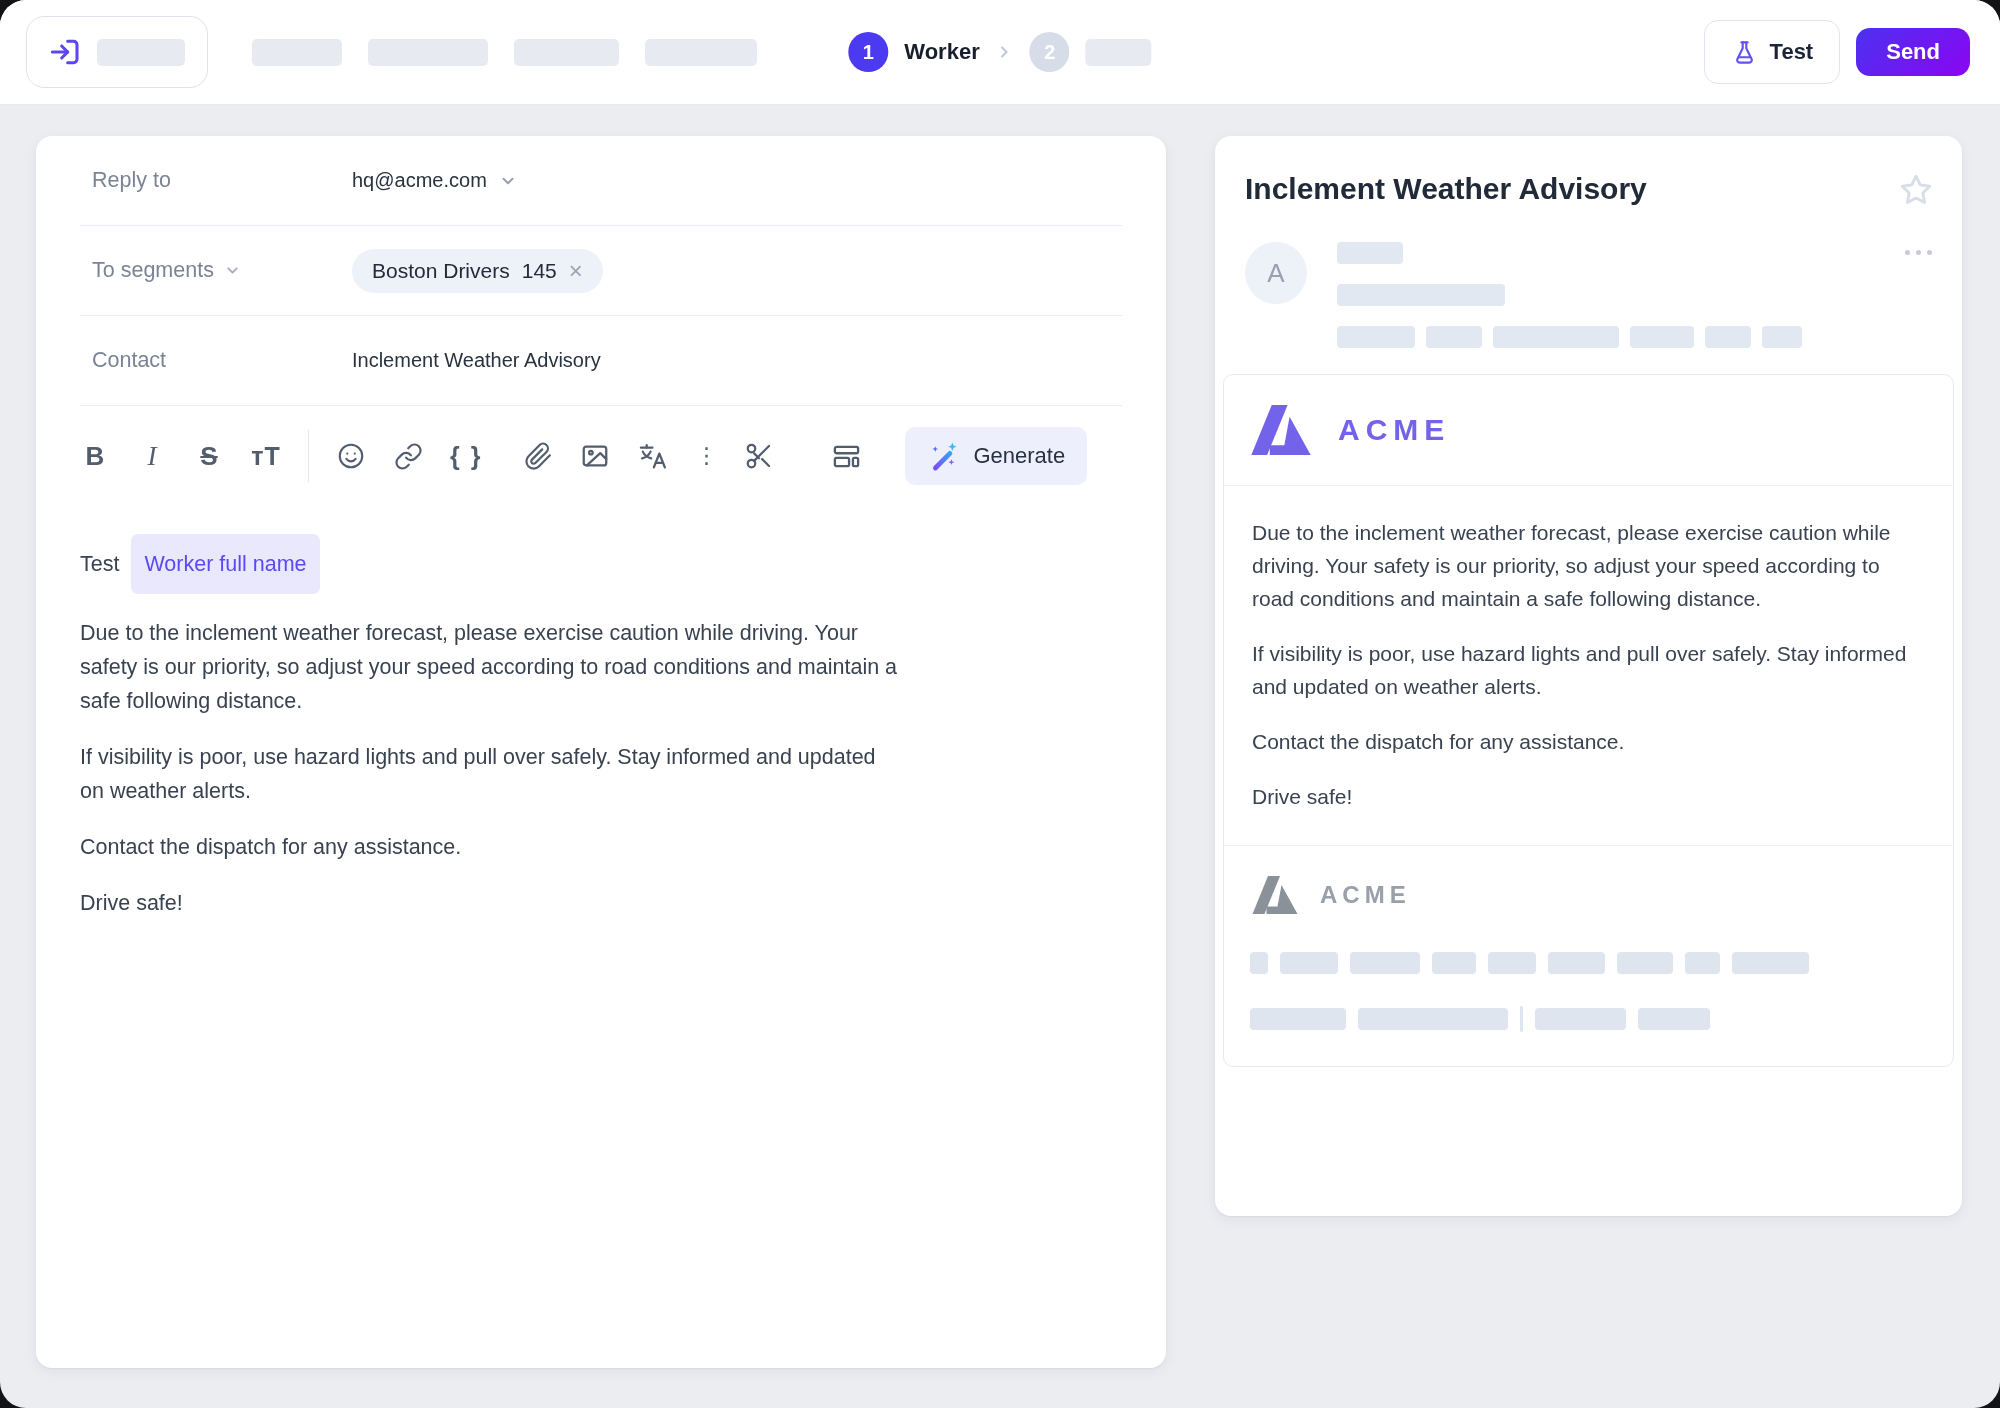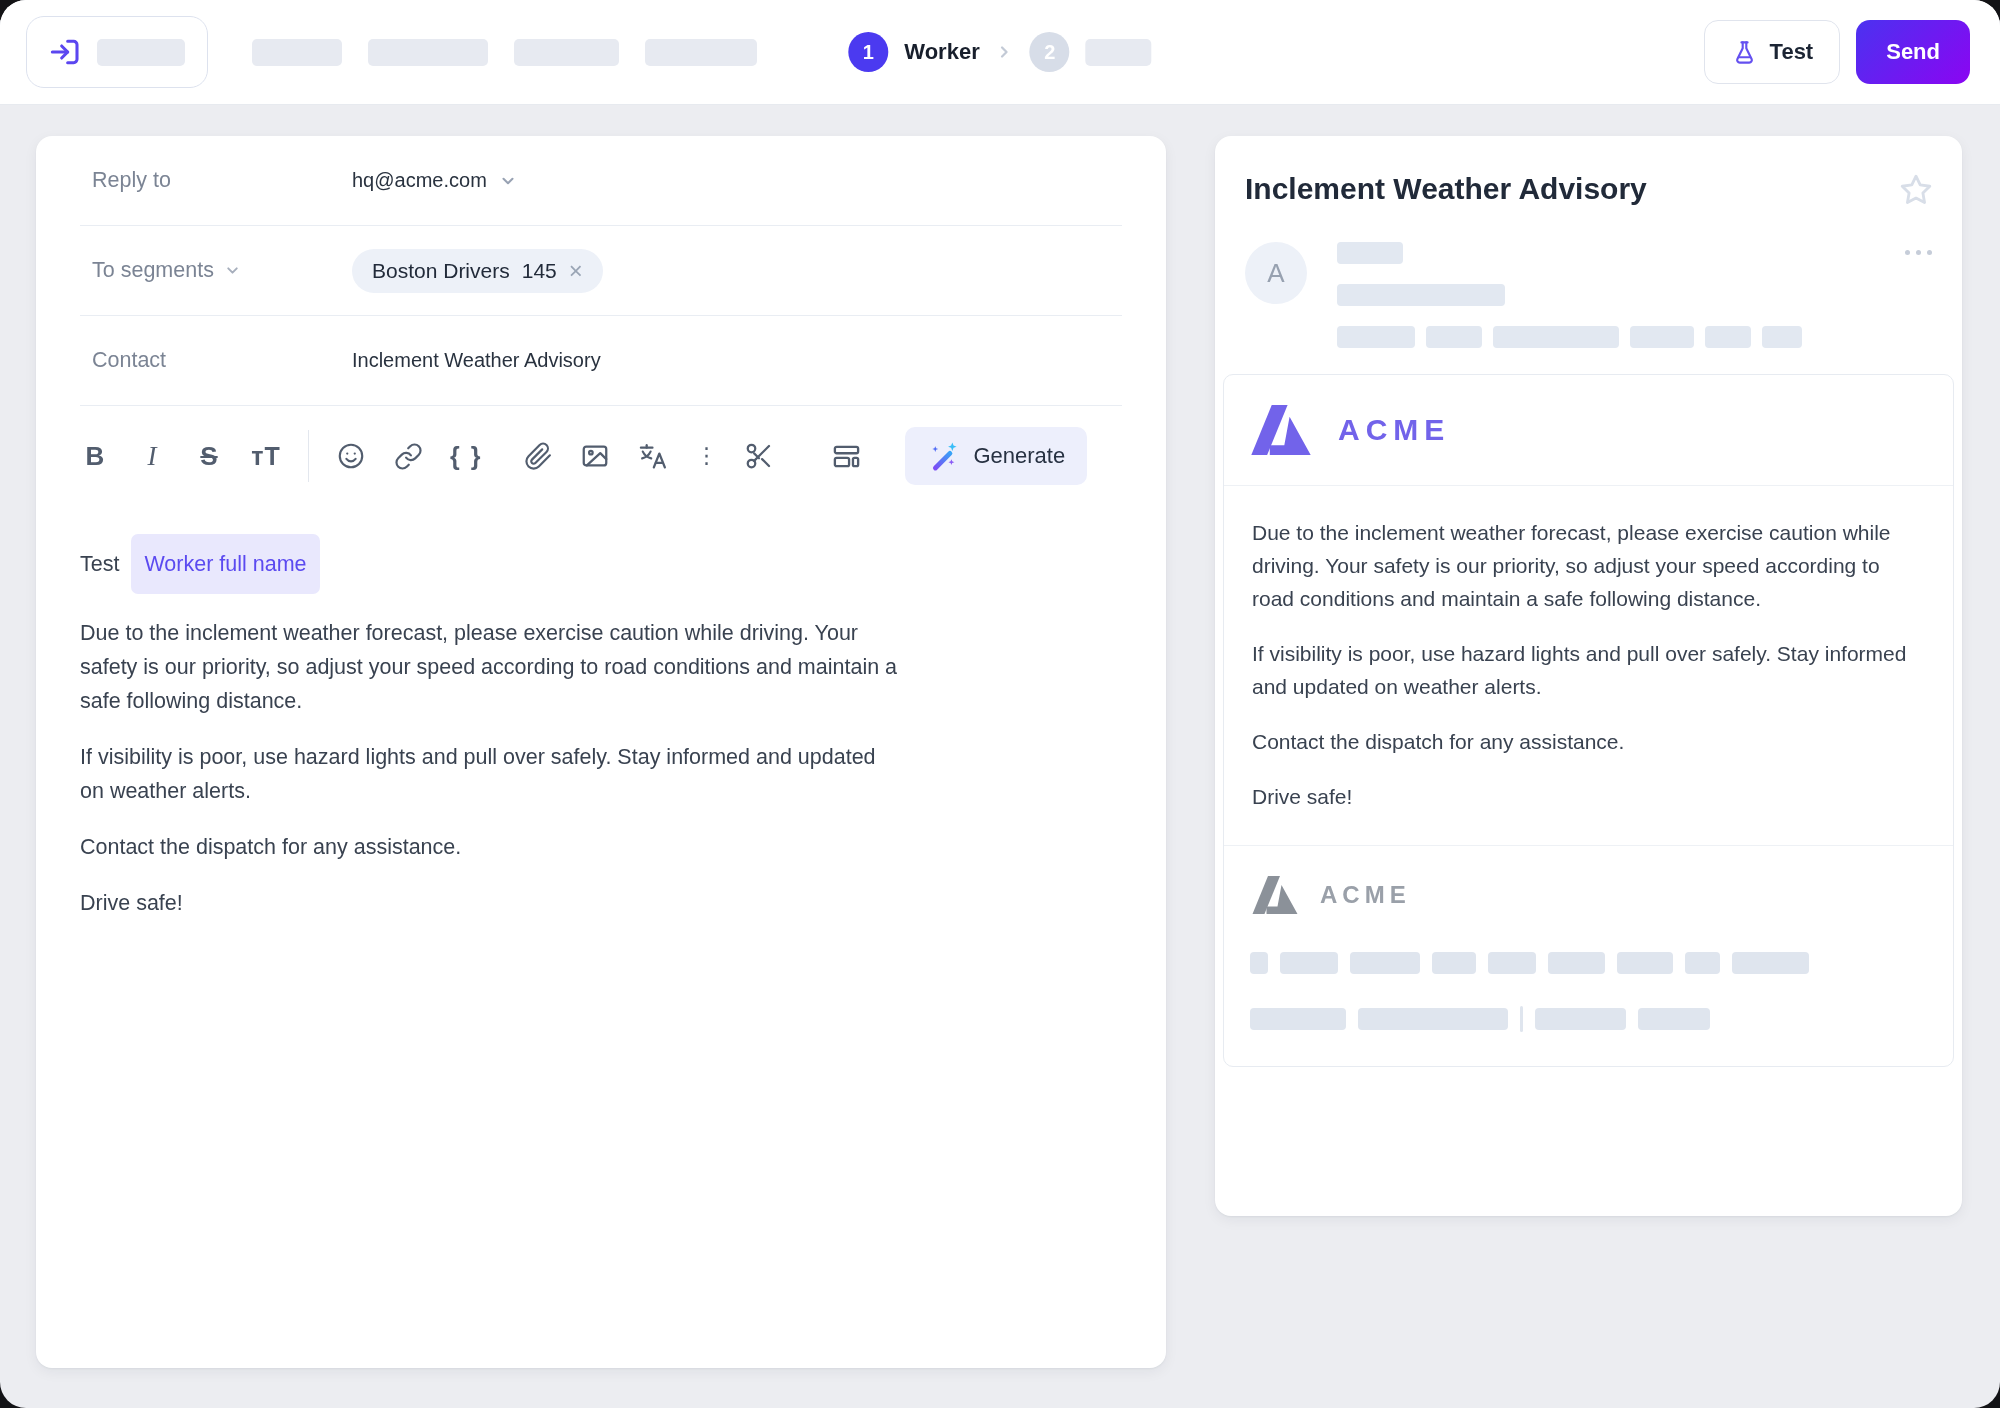--- a/index.html
+++ b/index.html
@@ -13,21 +13,21 @@
   .topbar-sks{display:flex;gap:26px;margin-left:44px;}
   .stepper{position:absolute;left:50%;top:50%;transform:translate(-50%,-50%);display:flex;align-items:center;gap:16px;}
   .step-circle{width:40px;height:40px;border-radius:50%;display:flex;align-items:center;justify-content:center;
     font-size:20px;font-weight:600;color:#fff;}
   .step-circle.active{background:#4b3af0;}
   .step-circle.inactive{background:#d7dde8;}
   .step-label{font-size:22px;font-weight:700;color:#181f2c;}
   .topbar-actions{margin-left:auto;margin-right:30px;display:flex;align-items:center;gap:16px;}
   .test-btn{display:flex;align-items:center;gap:12px;height:64px;padding:0 26px;background:#fff;border:1.5px solid #e0e4ed;
     border-radius:14px;font-size:22px;font-weight:700;color:#1c2534;cursor:pointer;font-family:inherit;}
-  .send-btn{height:64px;padding:8px 30px;border:none;border-radius:14px;font-size:22px;font-weight:600;color:#fff;
+  .send-btn{height:48px;padding:8px 30px;border:none;border-radius:14px;font-size:22px;font-weight:600;color:#fff;
     background:linear-gradient(135deg,#4b32f0 0%,#8b05f2 100%);cursor:pointer;font-family:inherit;}
 
   
   .card{position:absolute;background:#fff;border-radius:16px;box-shadow:0 1px 2px rgba(23,30,54,.05),0 4px 14px rgba(23,30,54,.06);}
   .composer{left:36px;top:136px;width:1130px;height:1232px;}
   .preview{left:1215px;top:136px;width:747px;height:1080px;}
 
   
   .row{display:flex;align-items:center;min-height:89px;padding:0 44px;}
   .row-label{width:260px;font-size:21.5px;color:#7b8494;display:flex;align-items:center;gap:10px;margin-left:12px;}

